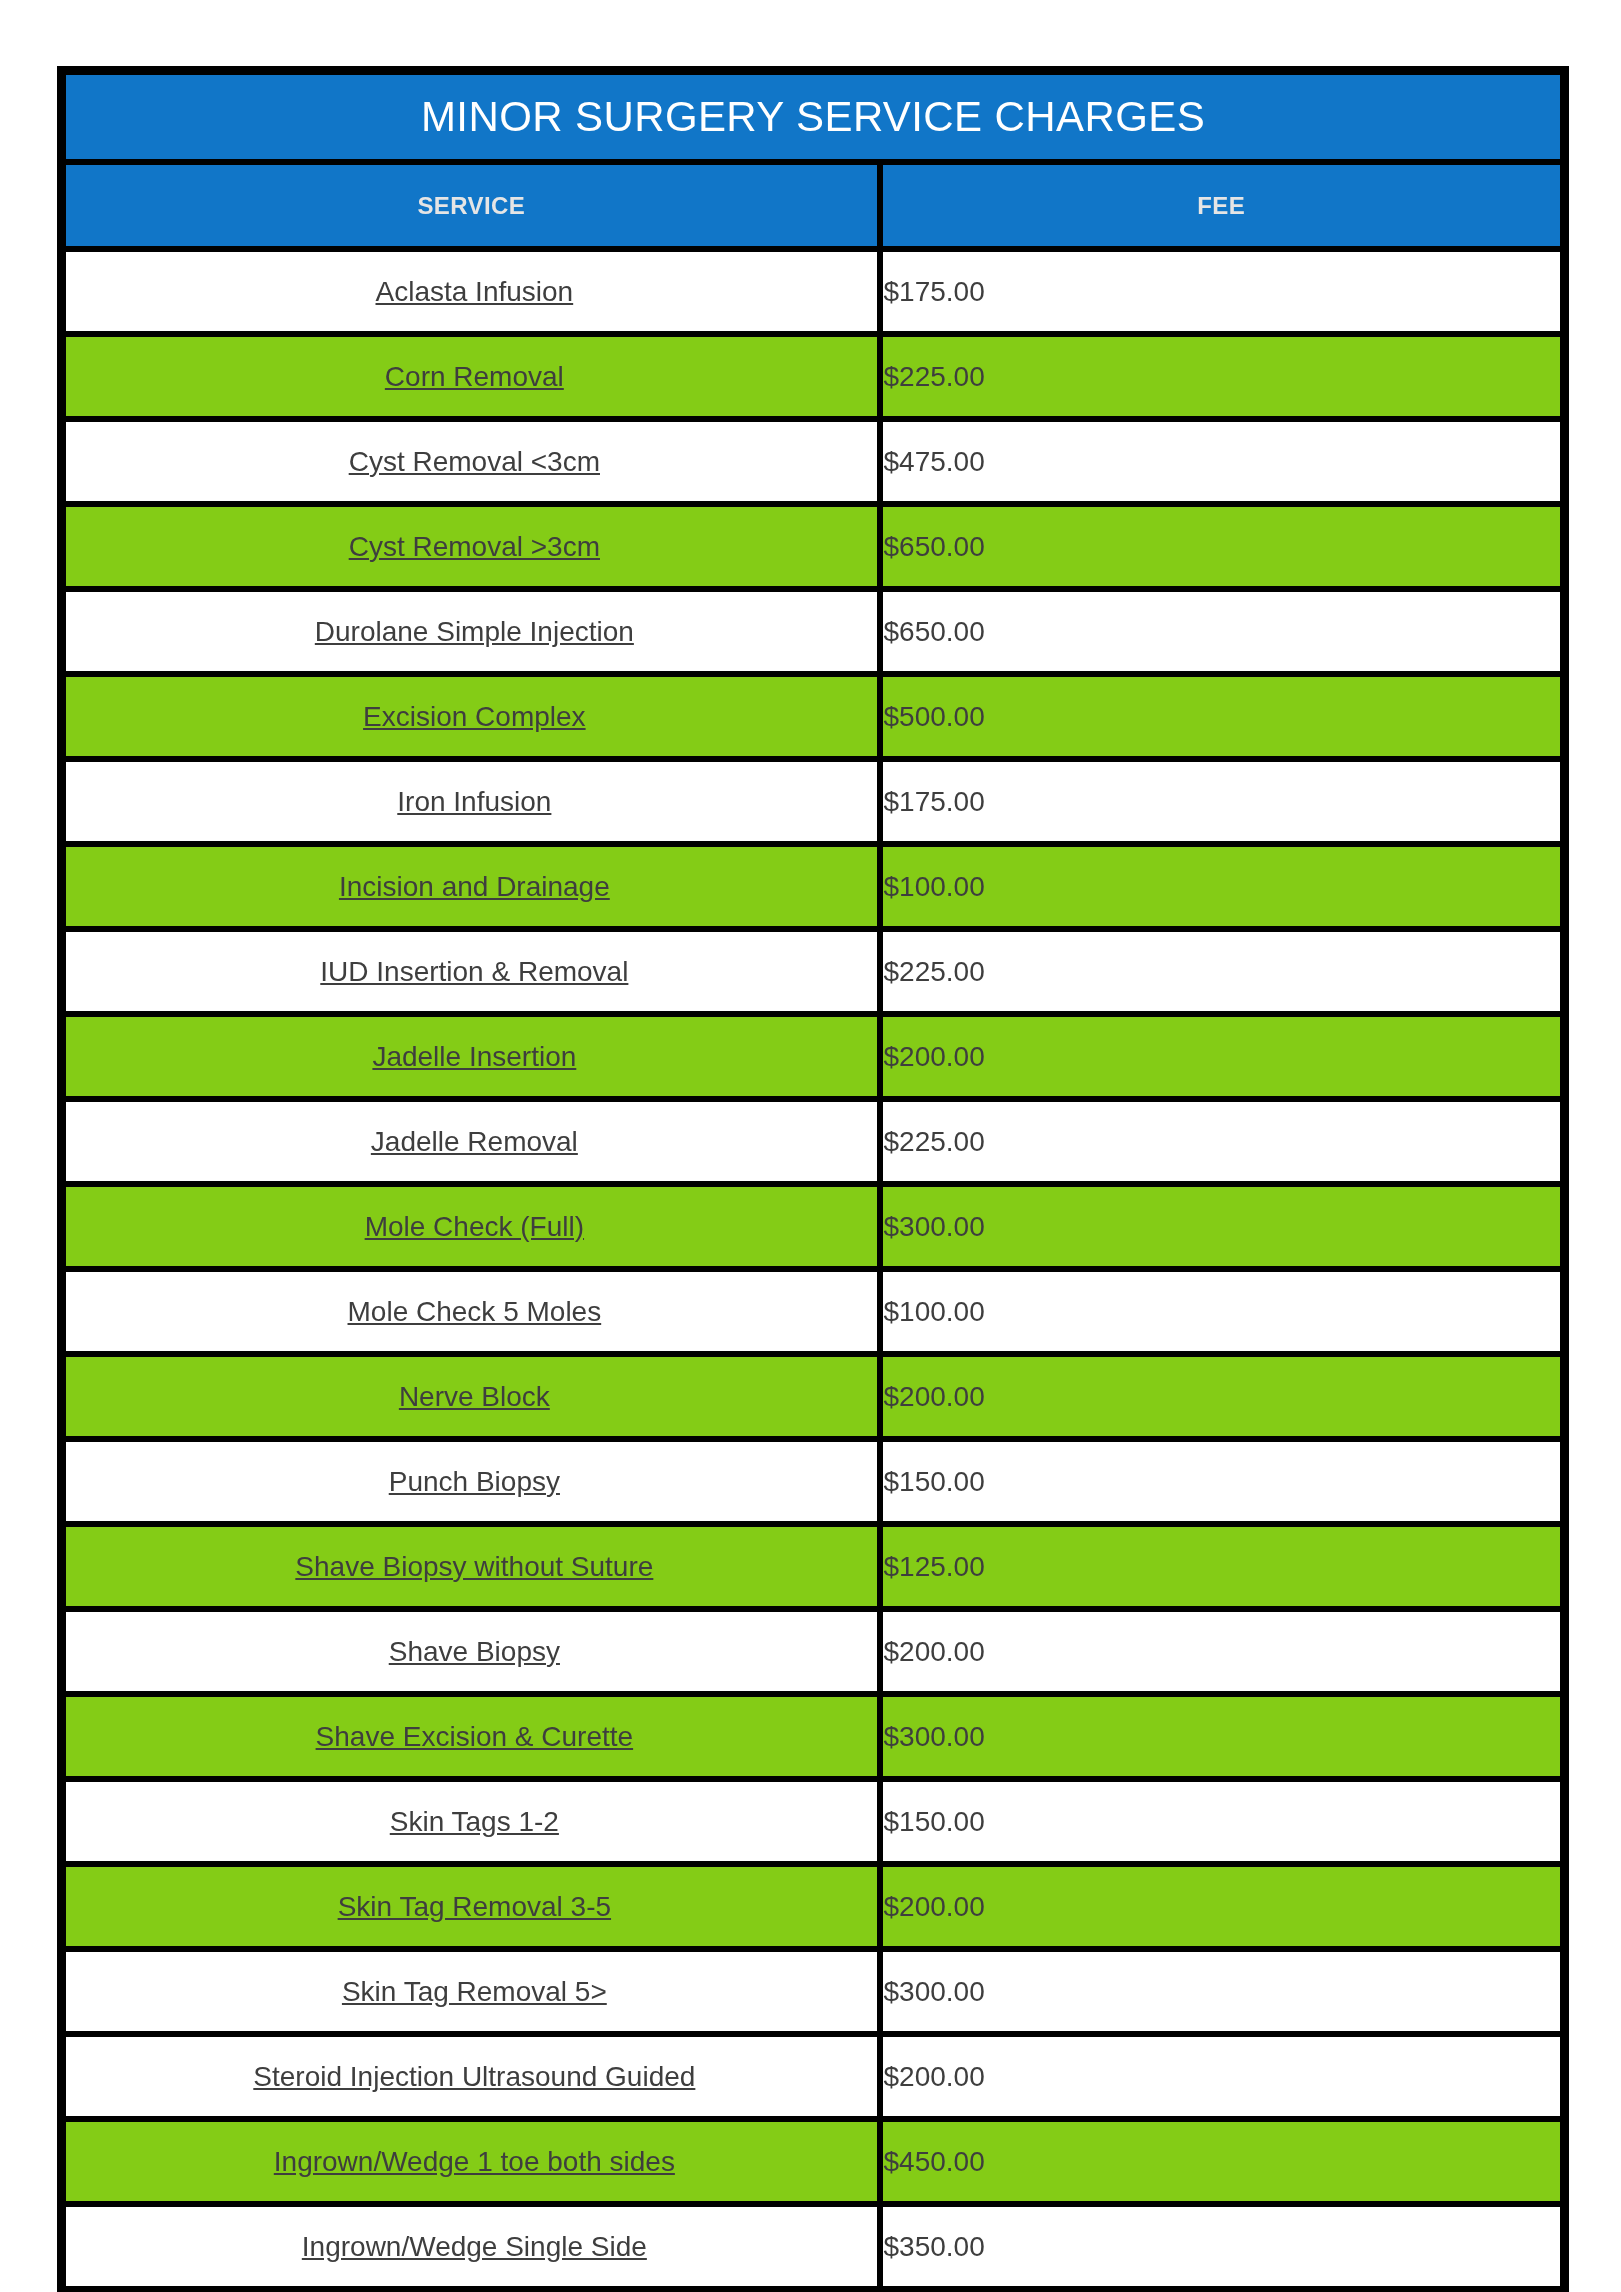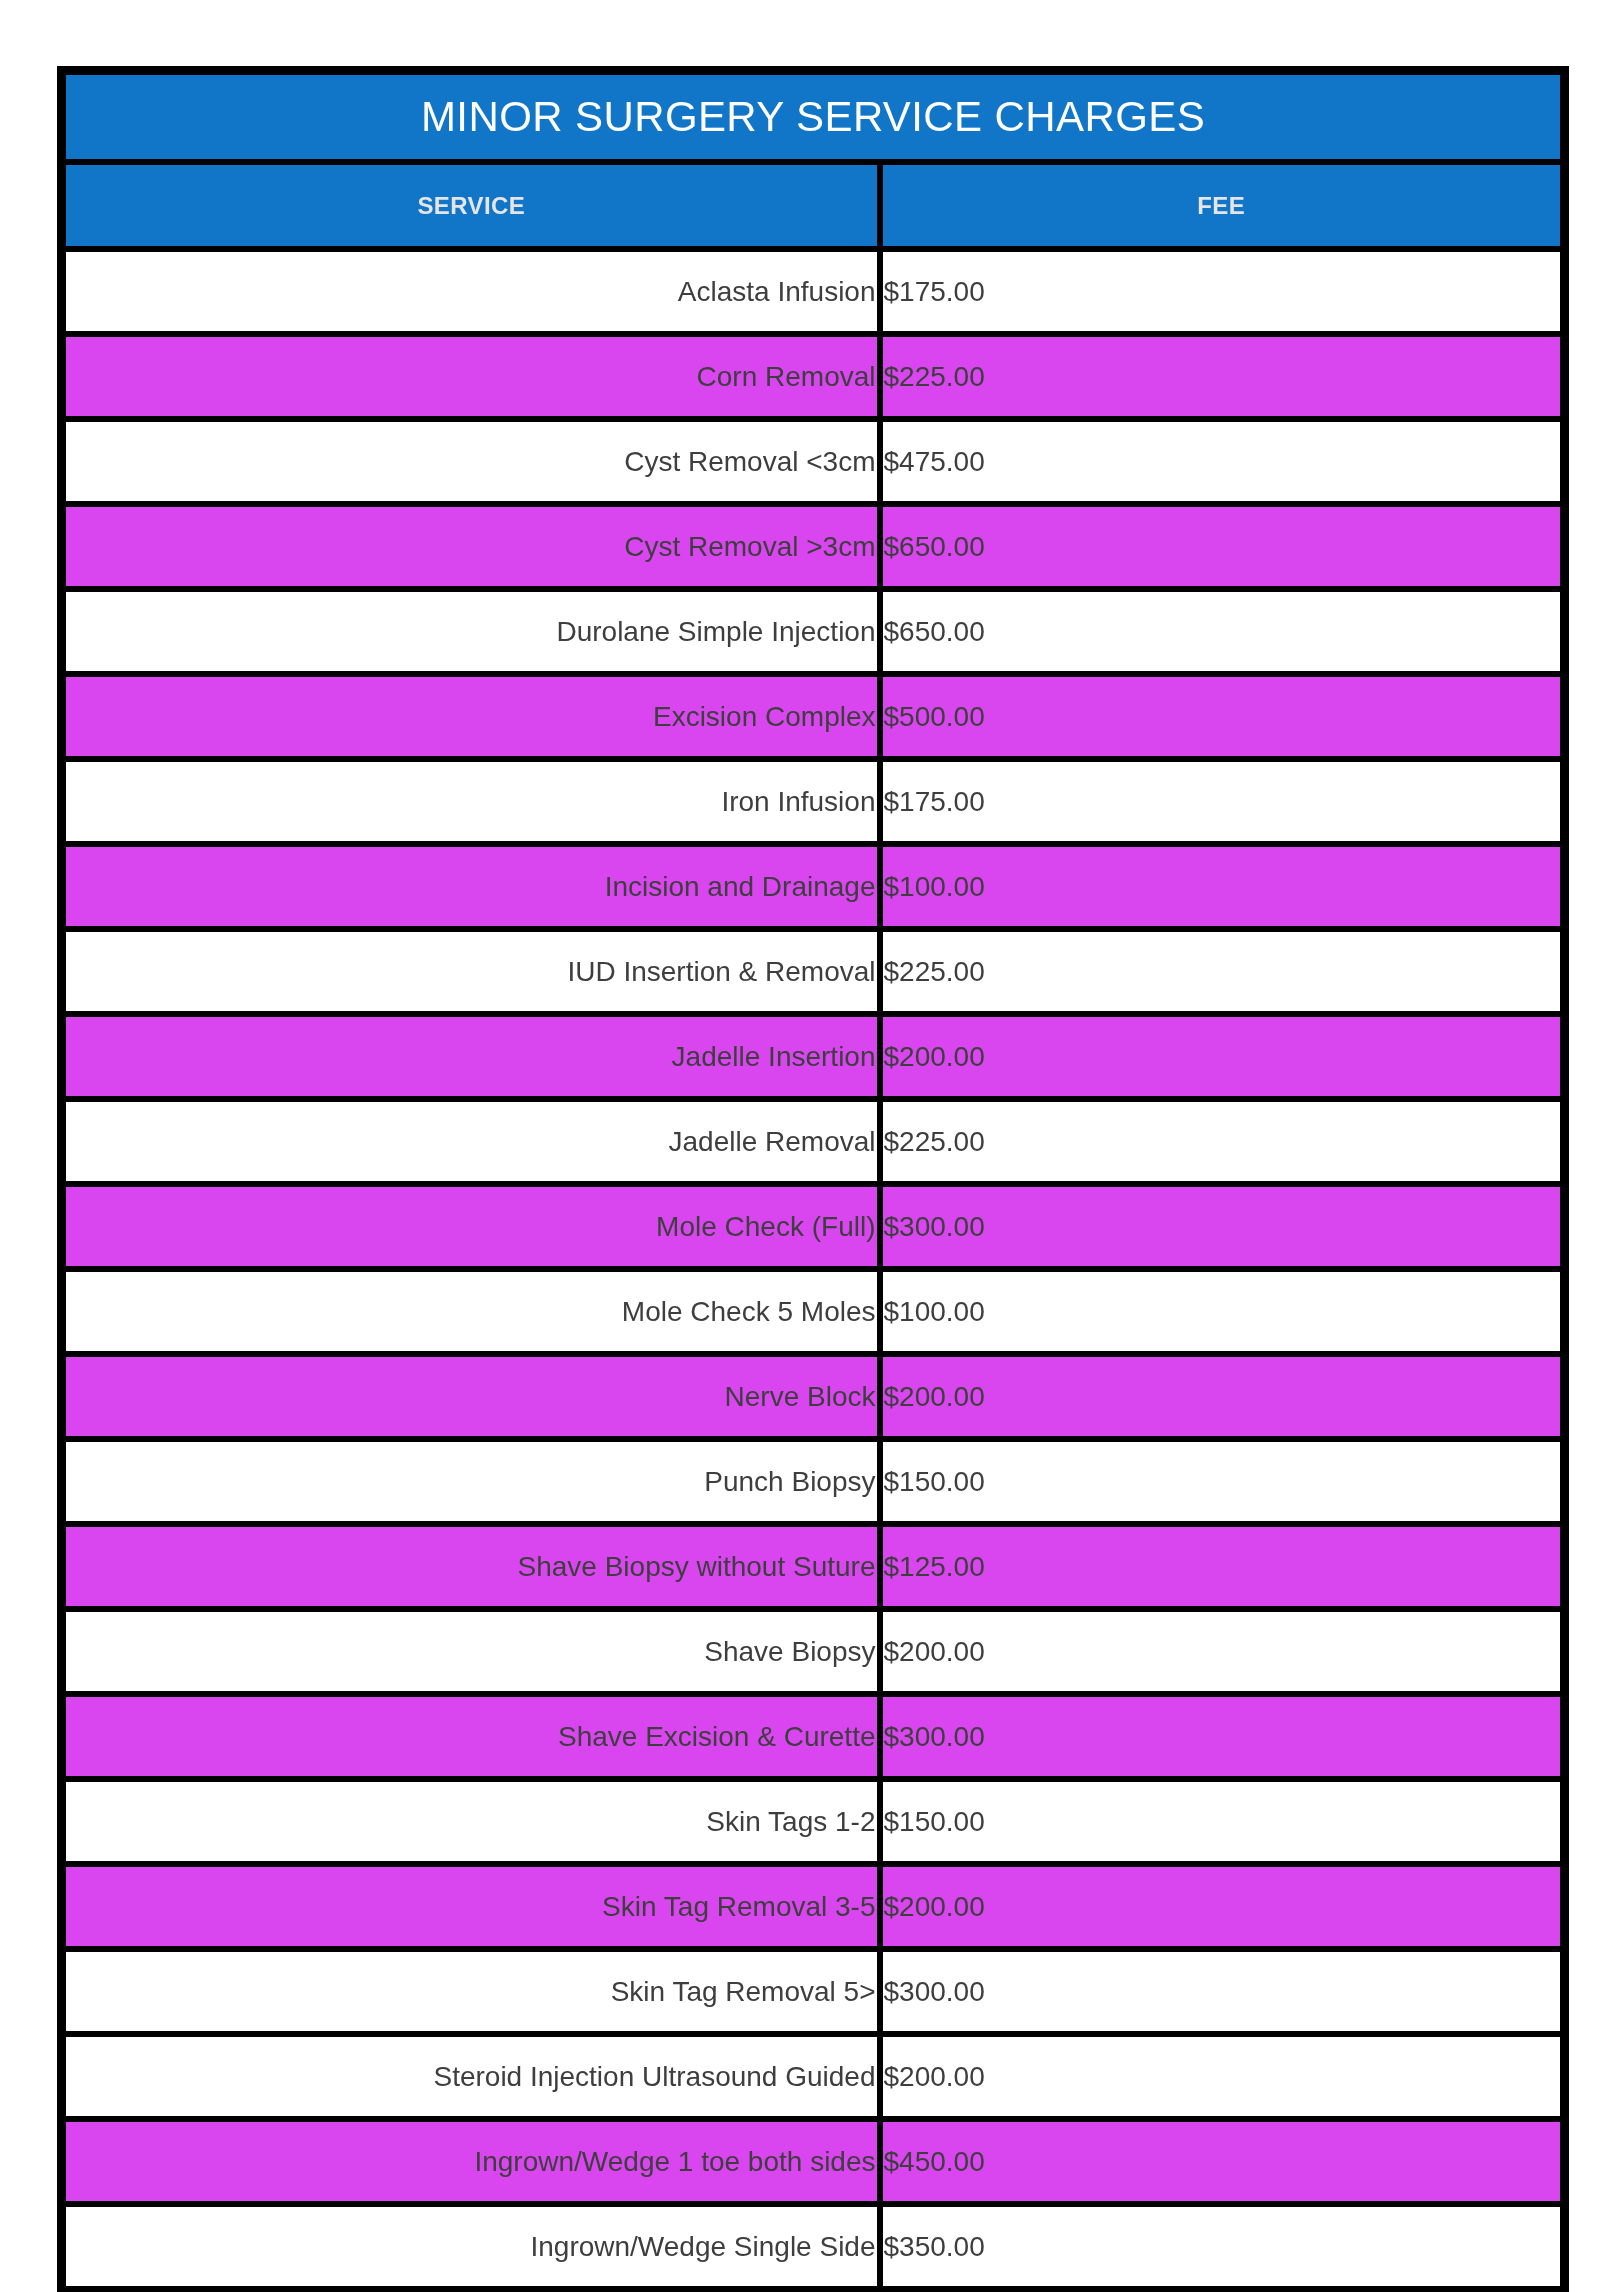--- a/index.html
+++ b/index.html
@@ -52,28 +52,29 @@
     text-align: center;
     letter-spacing: 0.4px;
   }
   .fee-table td {
     height: 77px;
     font-size: 28px;
     color: #3E3E3E;
     background: #ffffff;
   }
   td.service-cell {
-    text-align: right;
+    text-align: center;
     padding-left: 7.2px;
+    text-decoration: underline;
   }
   td.fee-cell {
     text-align: left;
   }
   tr.alt td {
-    background: #d946ef;
+    background: #84cc16;
   }
   col.service-col { width: 818px; }
   col.fee-col { width: 685px; }
 </style>
 </head>
 <body>
 
 <div class="page">
   <table class="fee-table">
     <colgroup>

